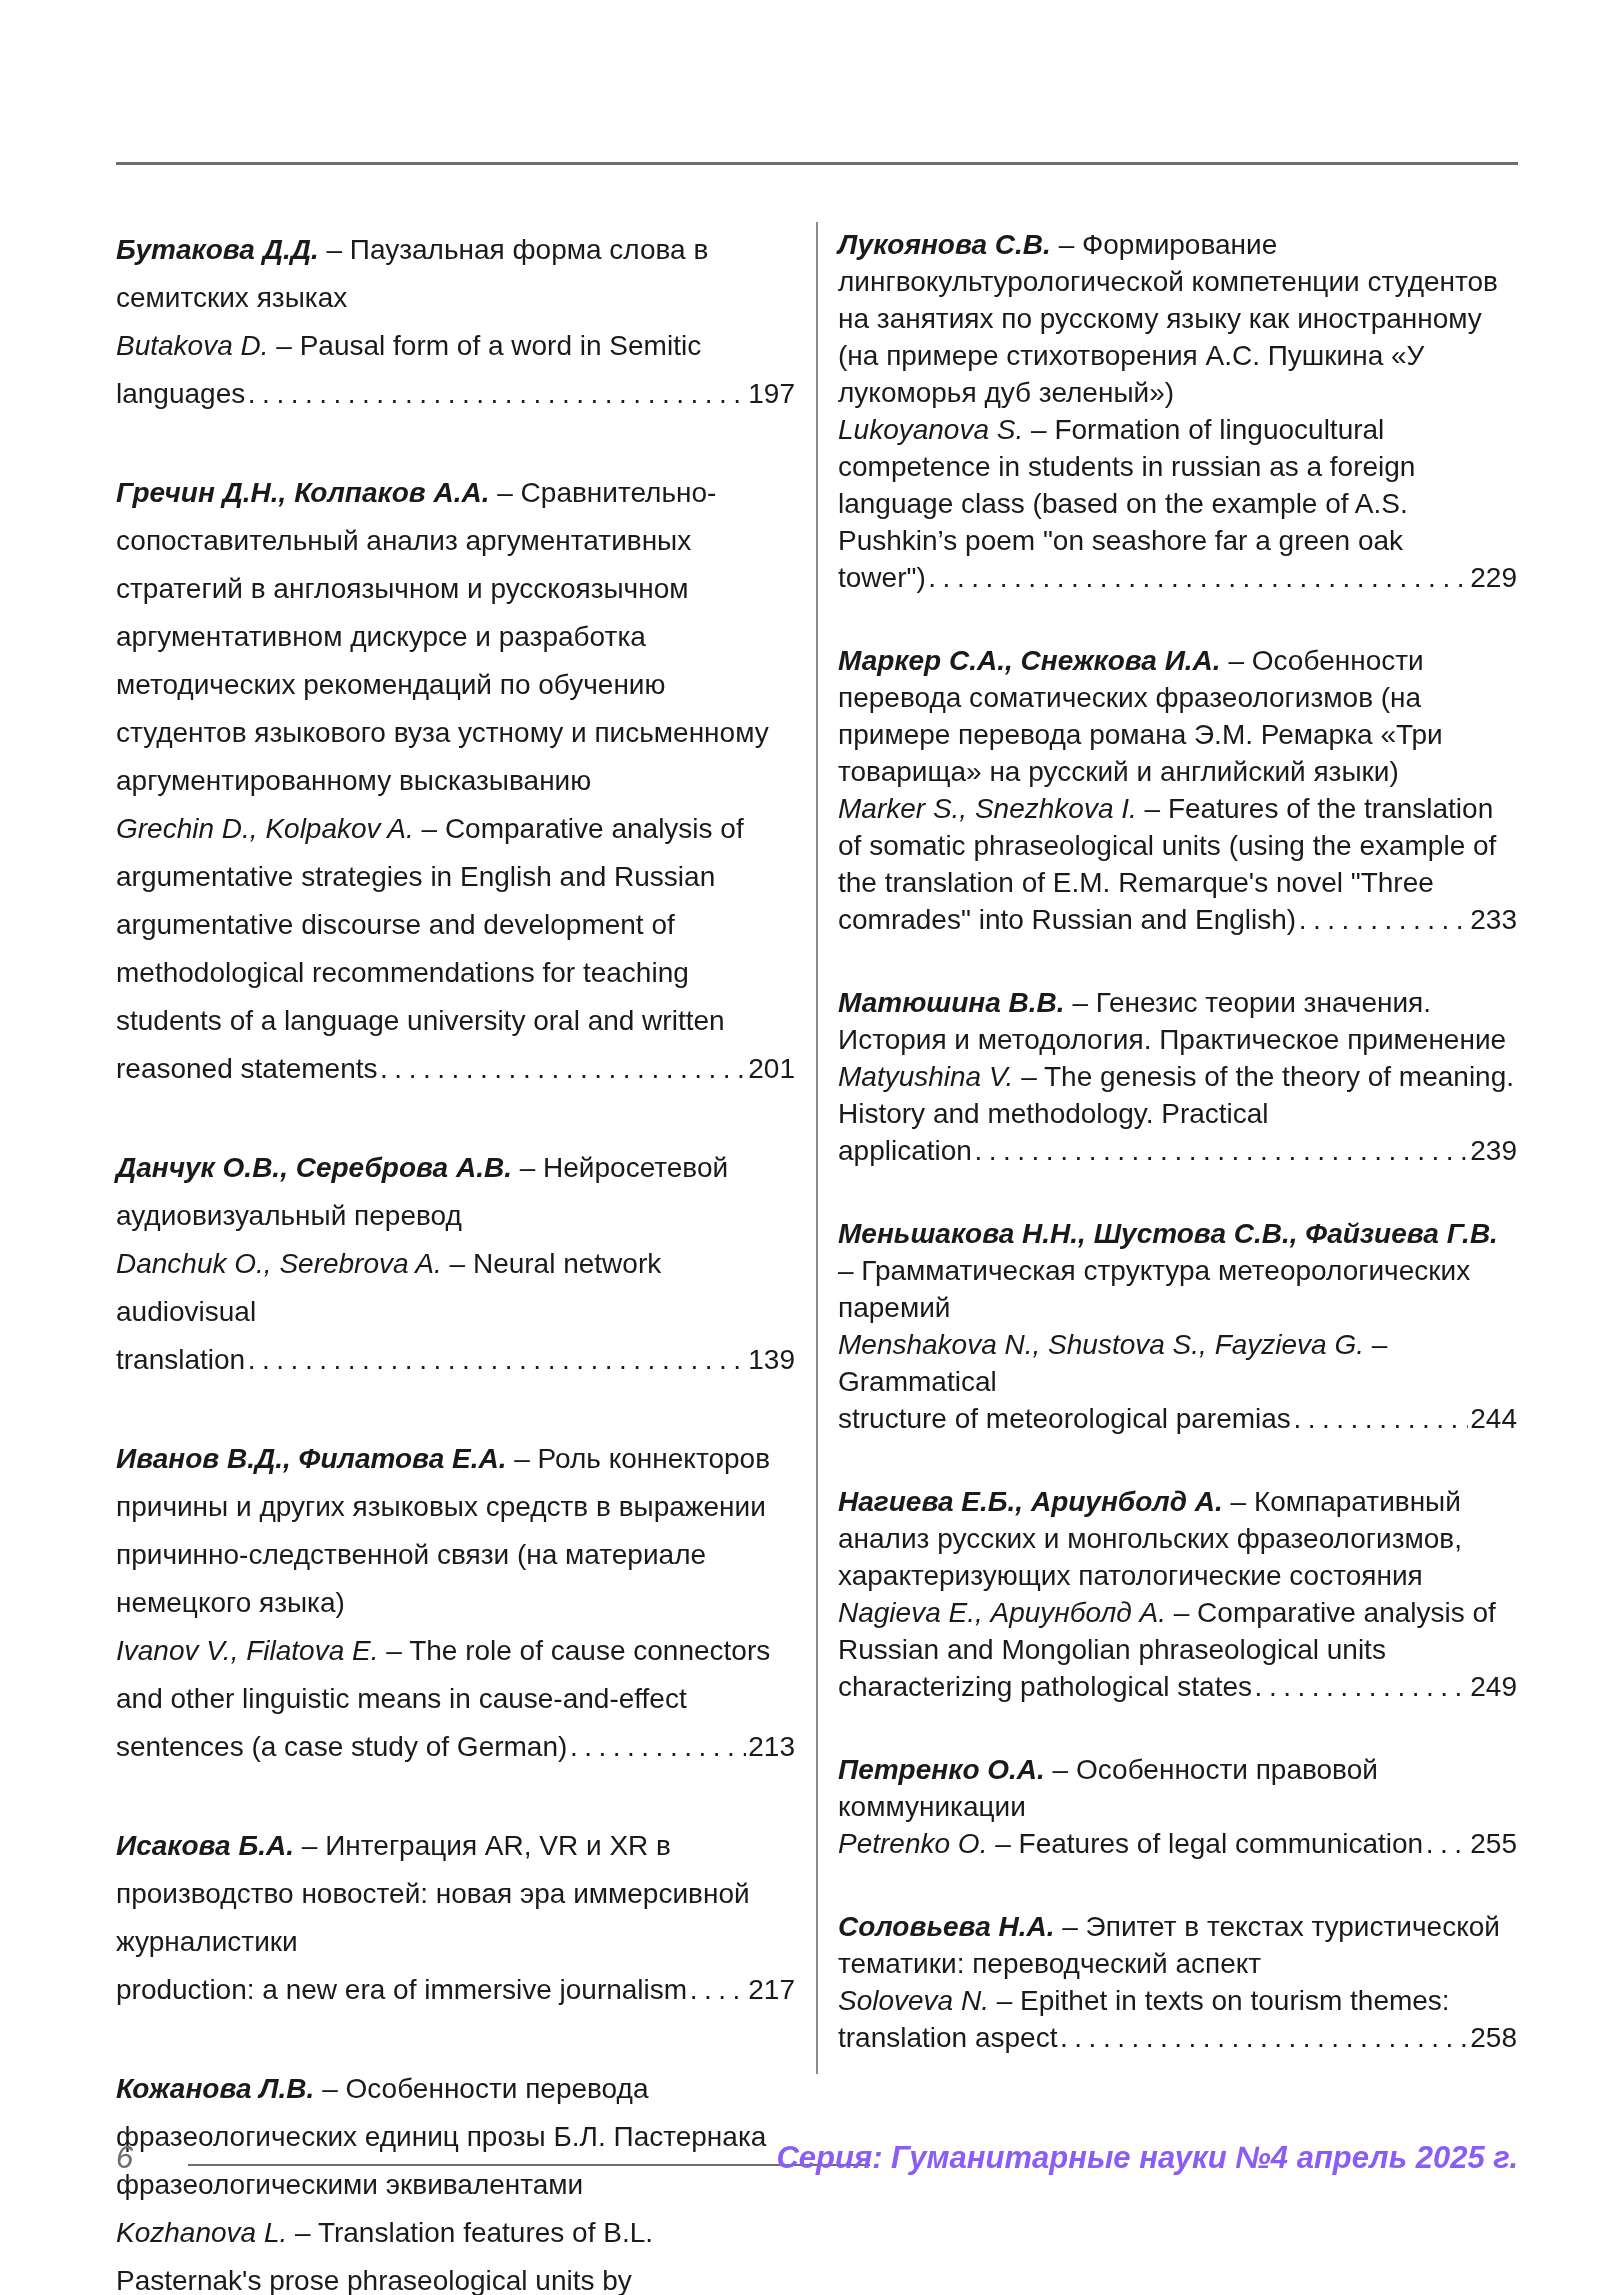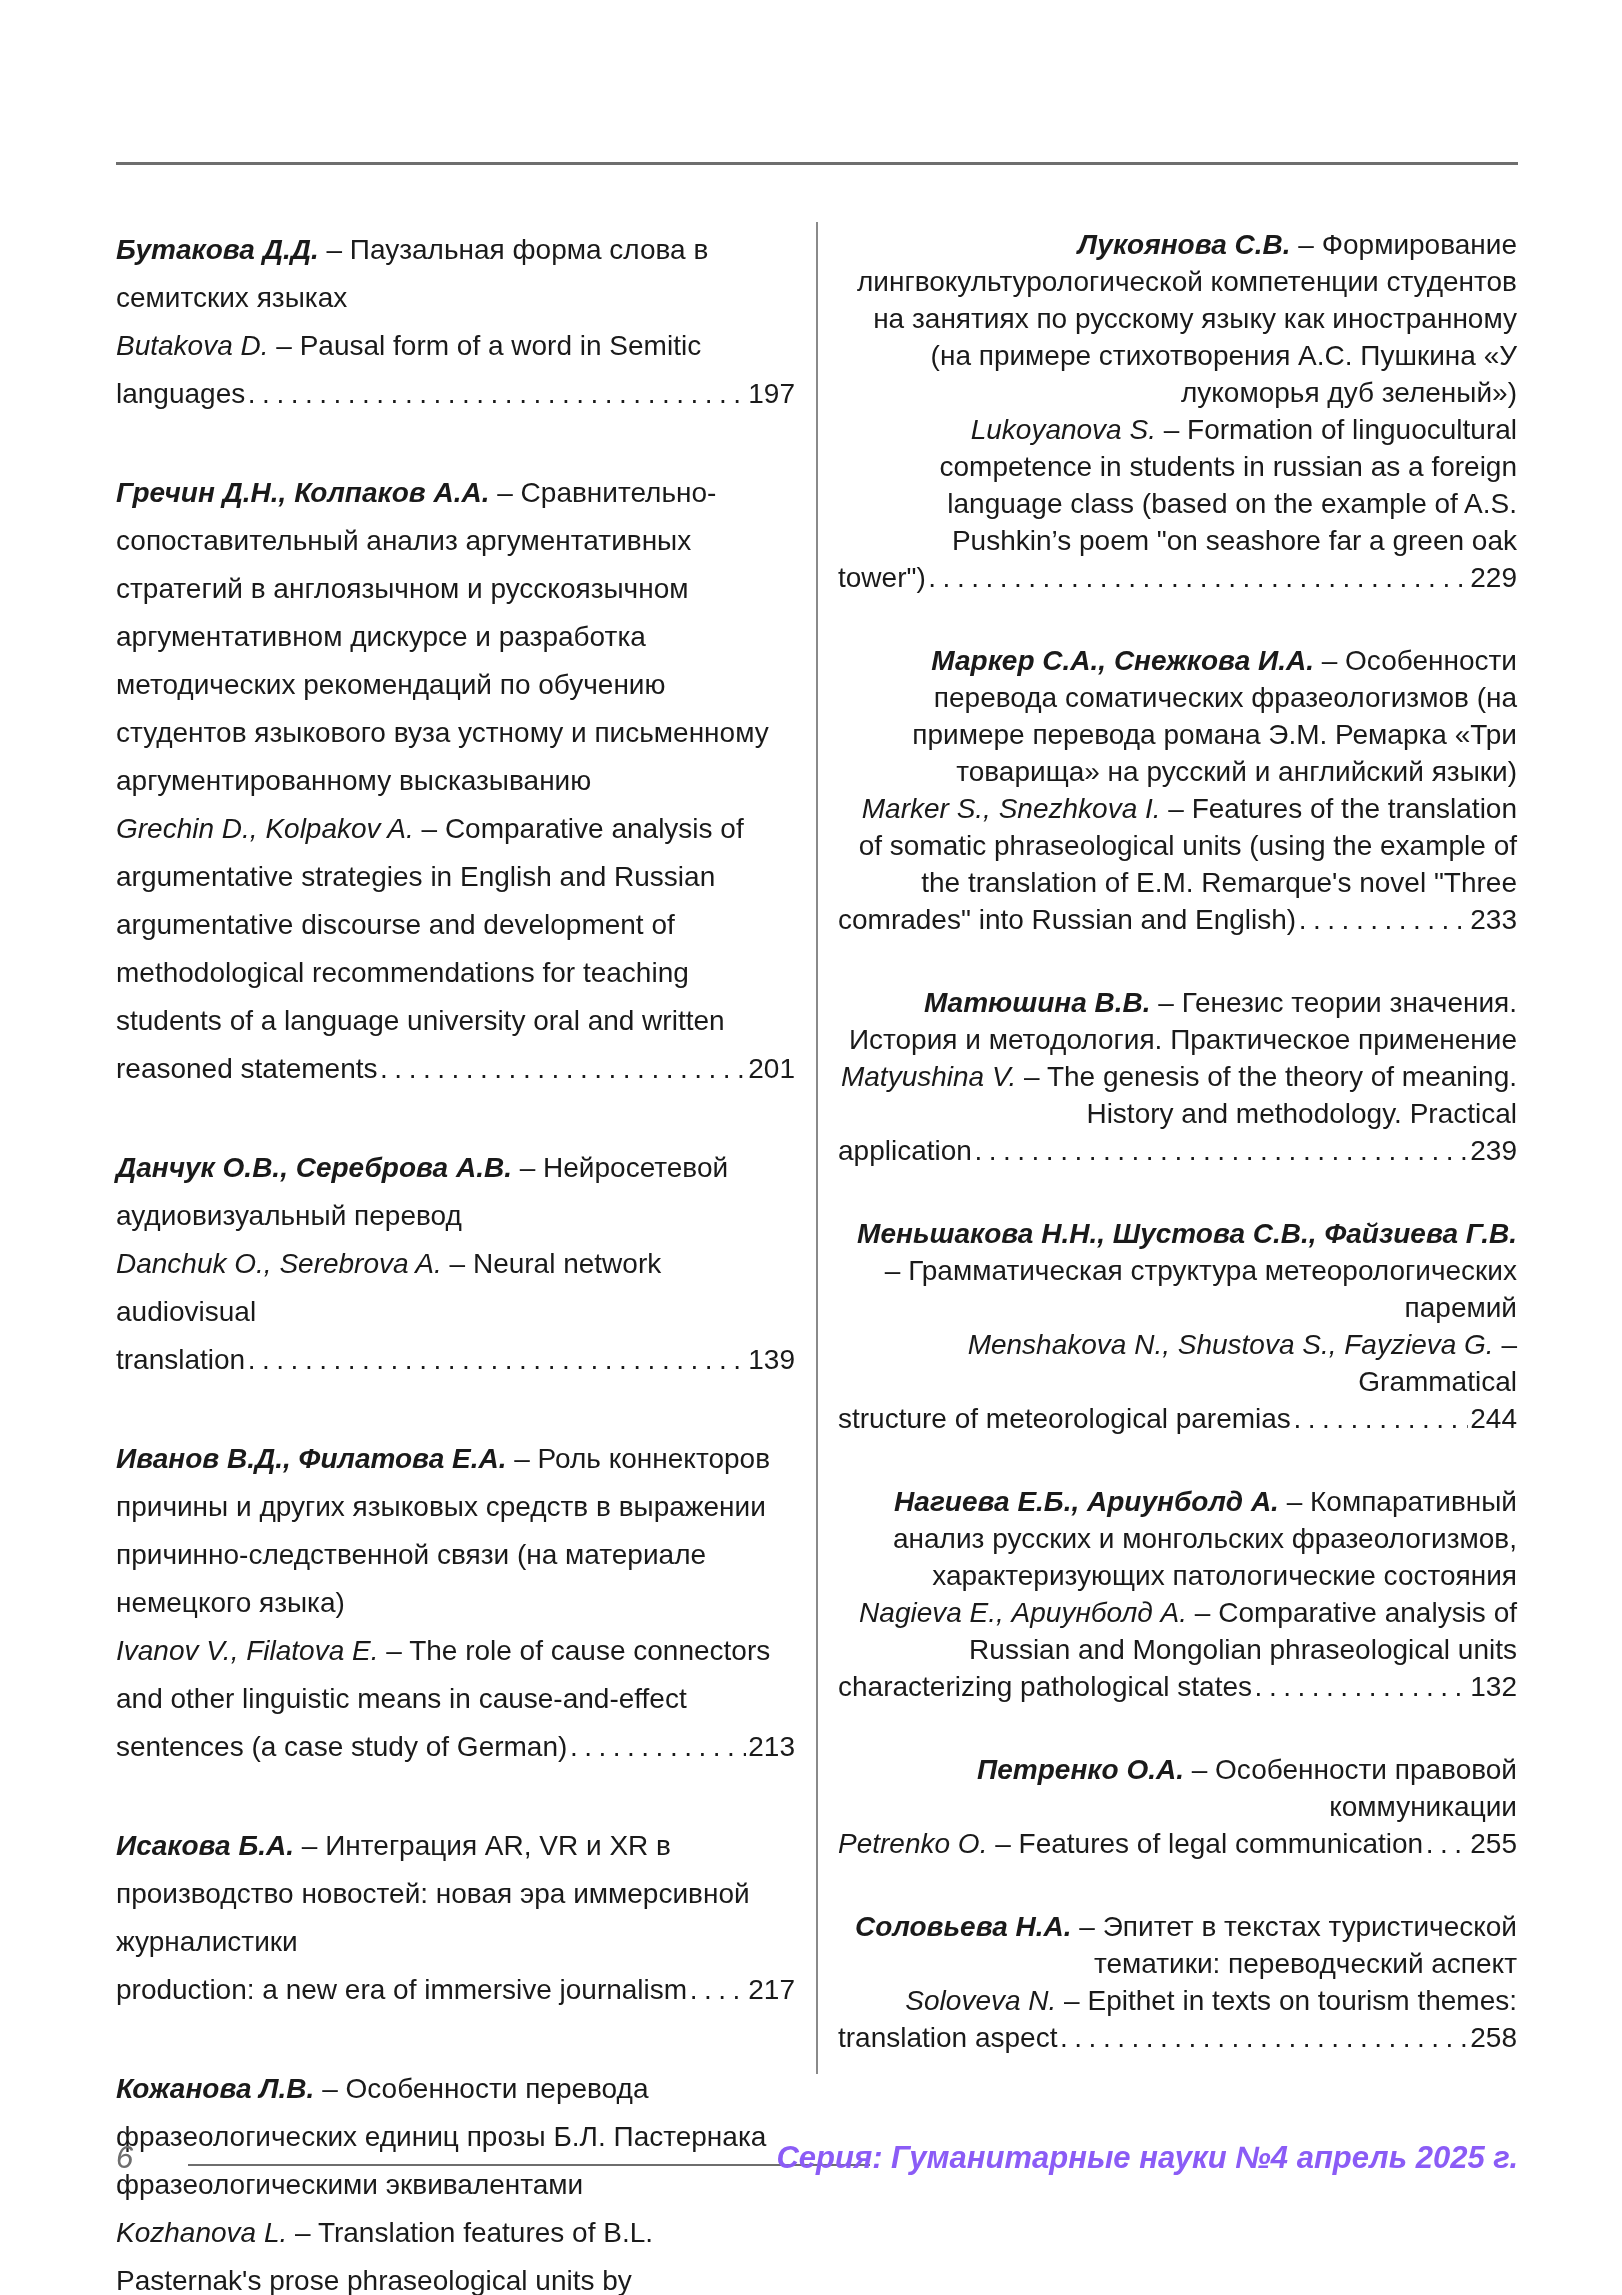--- a/index.html
+++ b/index.html
@@ -15,21 +15,21 @@
   .col {
     position: absolute; top: 226px; width: 679px;
   }
   .col-left { left: 116px; }
   .col-right { left: 838px; }
   .col-divider {
     position: absolute; left: 816px; top: 222px; width: 2px; height: 1852px;
     background: #8a8a8a;
   }
   .entry { font-size: 28px; line-height: 48px; margin-bottom: 51px; }
-  .col-right .entry { line-height: 37px; margin-bottom: 46px; text-align: right; }
+  .col-right .entry { line-height: 37px; margin-bottom: 46px; }
   .ru-authors { font-weight: bold; font-style: italic; }
   .en-authors { font-style: italic; }
   .line { display: block; }
   .last-line { display: flex; align-items: baseline; white-space: nowrap; }
   .last-line .txt { flex: 0 0 auto; }
   .last-line .leader {
     flex: 1 1 auto; overflow: hidden; letter-spacing: 6.5px; margin: 0 2.6px;
     color: #1a1a1a;
   }
   .last-line .leader::before {
@@ -162,21 +162,21 @@
         <span class="page">244</span>
       </span>
   </div>
 
   <div class="entry">
     <span class="line"><span class="ru-authors">Нагиева Е.Б., Ариунболд А.</span> <span>– Компаративный анализ русских и монгольских фразеологизмов, характеризующих патологические состояния</span></span>
     <span class="line"><span class="en-authors">Nagieva E., Ариунболд А.</span> <span>– Comparative analysis of Russian and Mongolian phraseological units</span></span>
     <span class="last-line">
         <span class="txt">characterizing pathological states</span>
         <span class="leader"></span>
-        <span class="page">132</span>
+        <span class="page">249</span>
       </span>
   </div>
 
   <div class="entry">
     <span class="line"><span class="ru-authors">Петренко О.А.</span> <span>– Особенности правовой коммуникации</span></span>
     <span class="last-line">
         <span class="txt"><span class="en-authors">Petrenko O.</span> <span>– Features of legal communication</span></span>
         <span class="leader"></span>
         <span class="page">255</span>
       </span>

